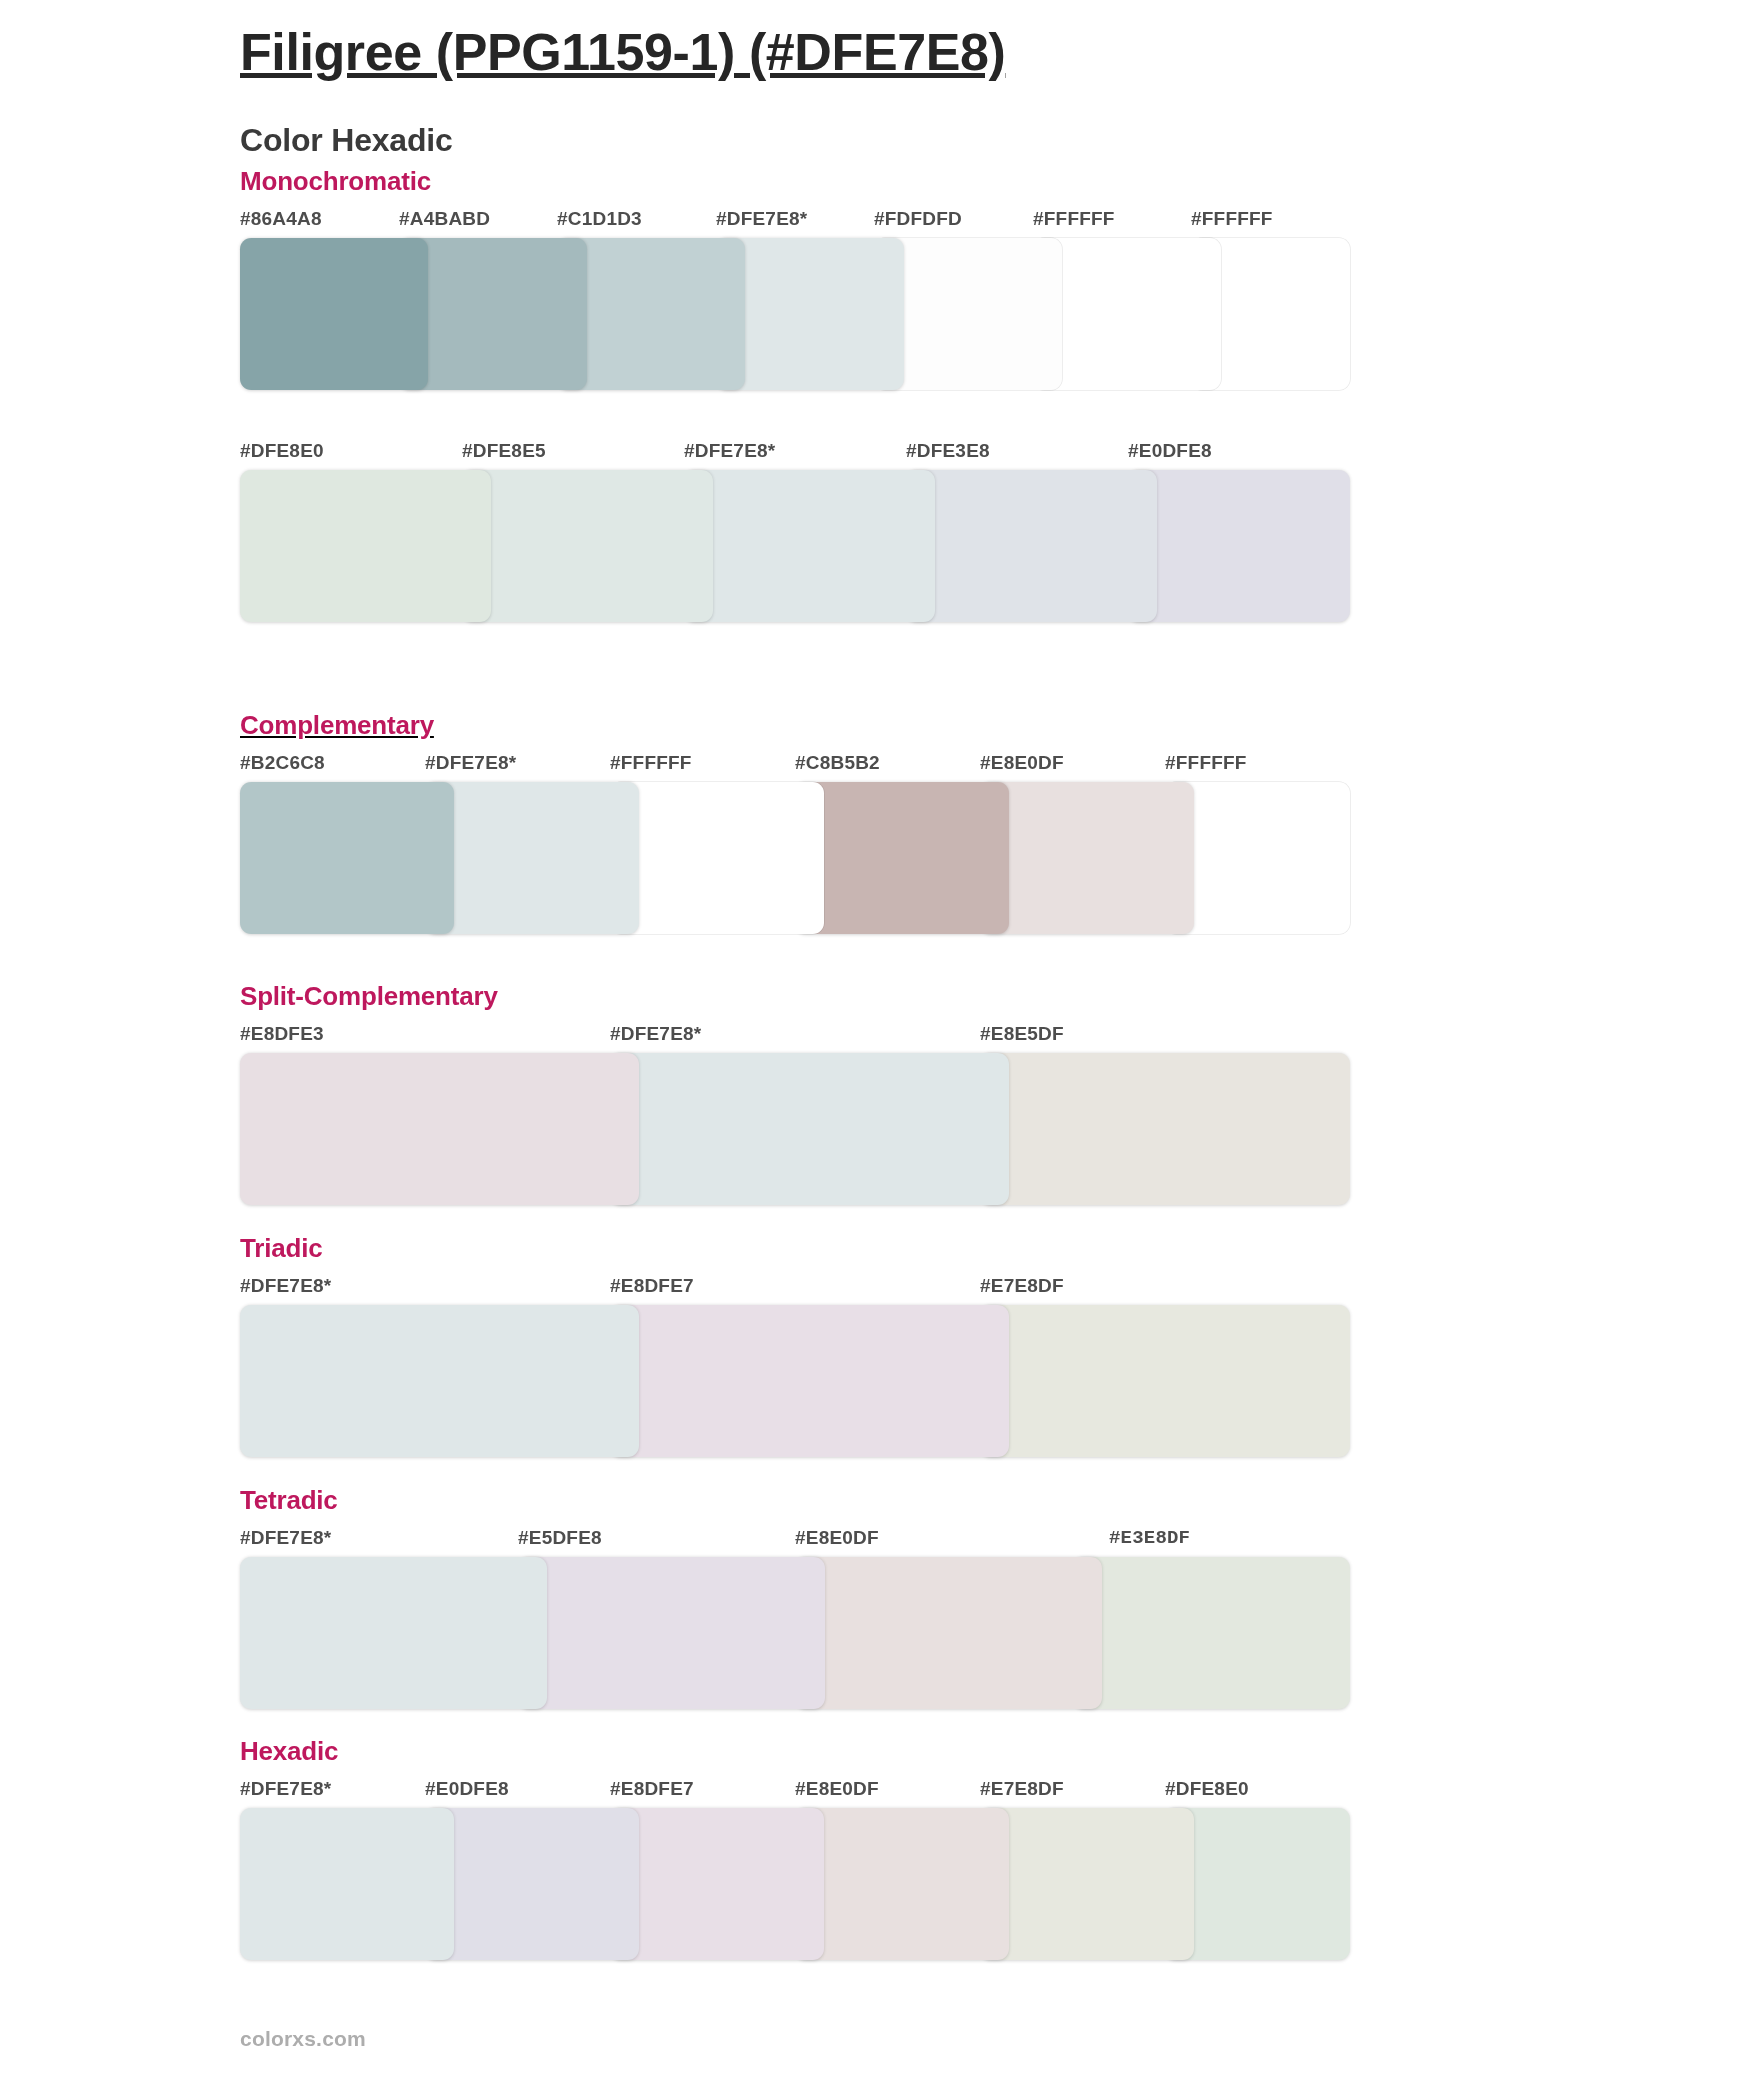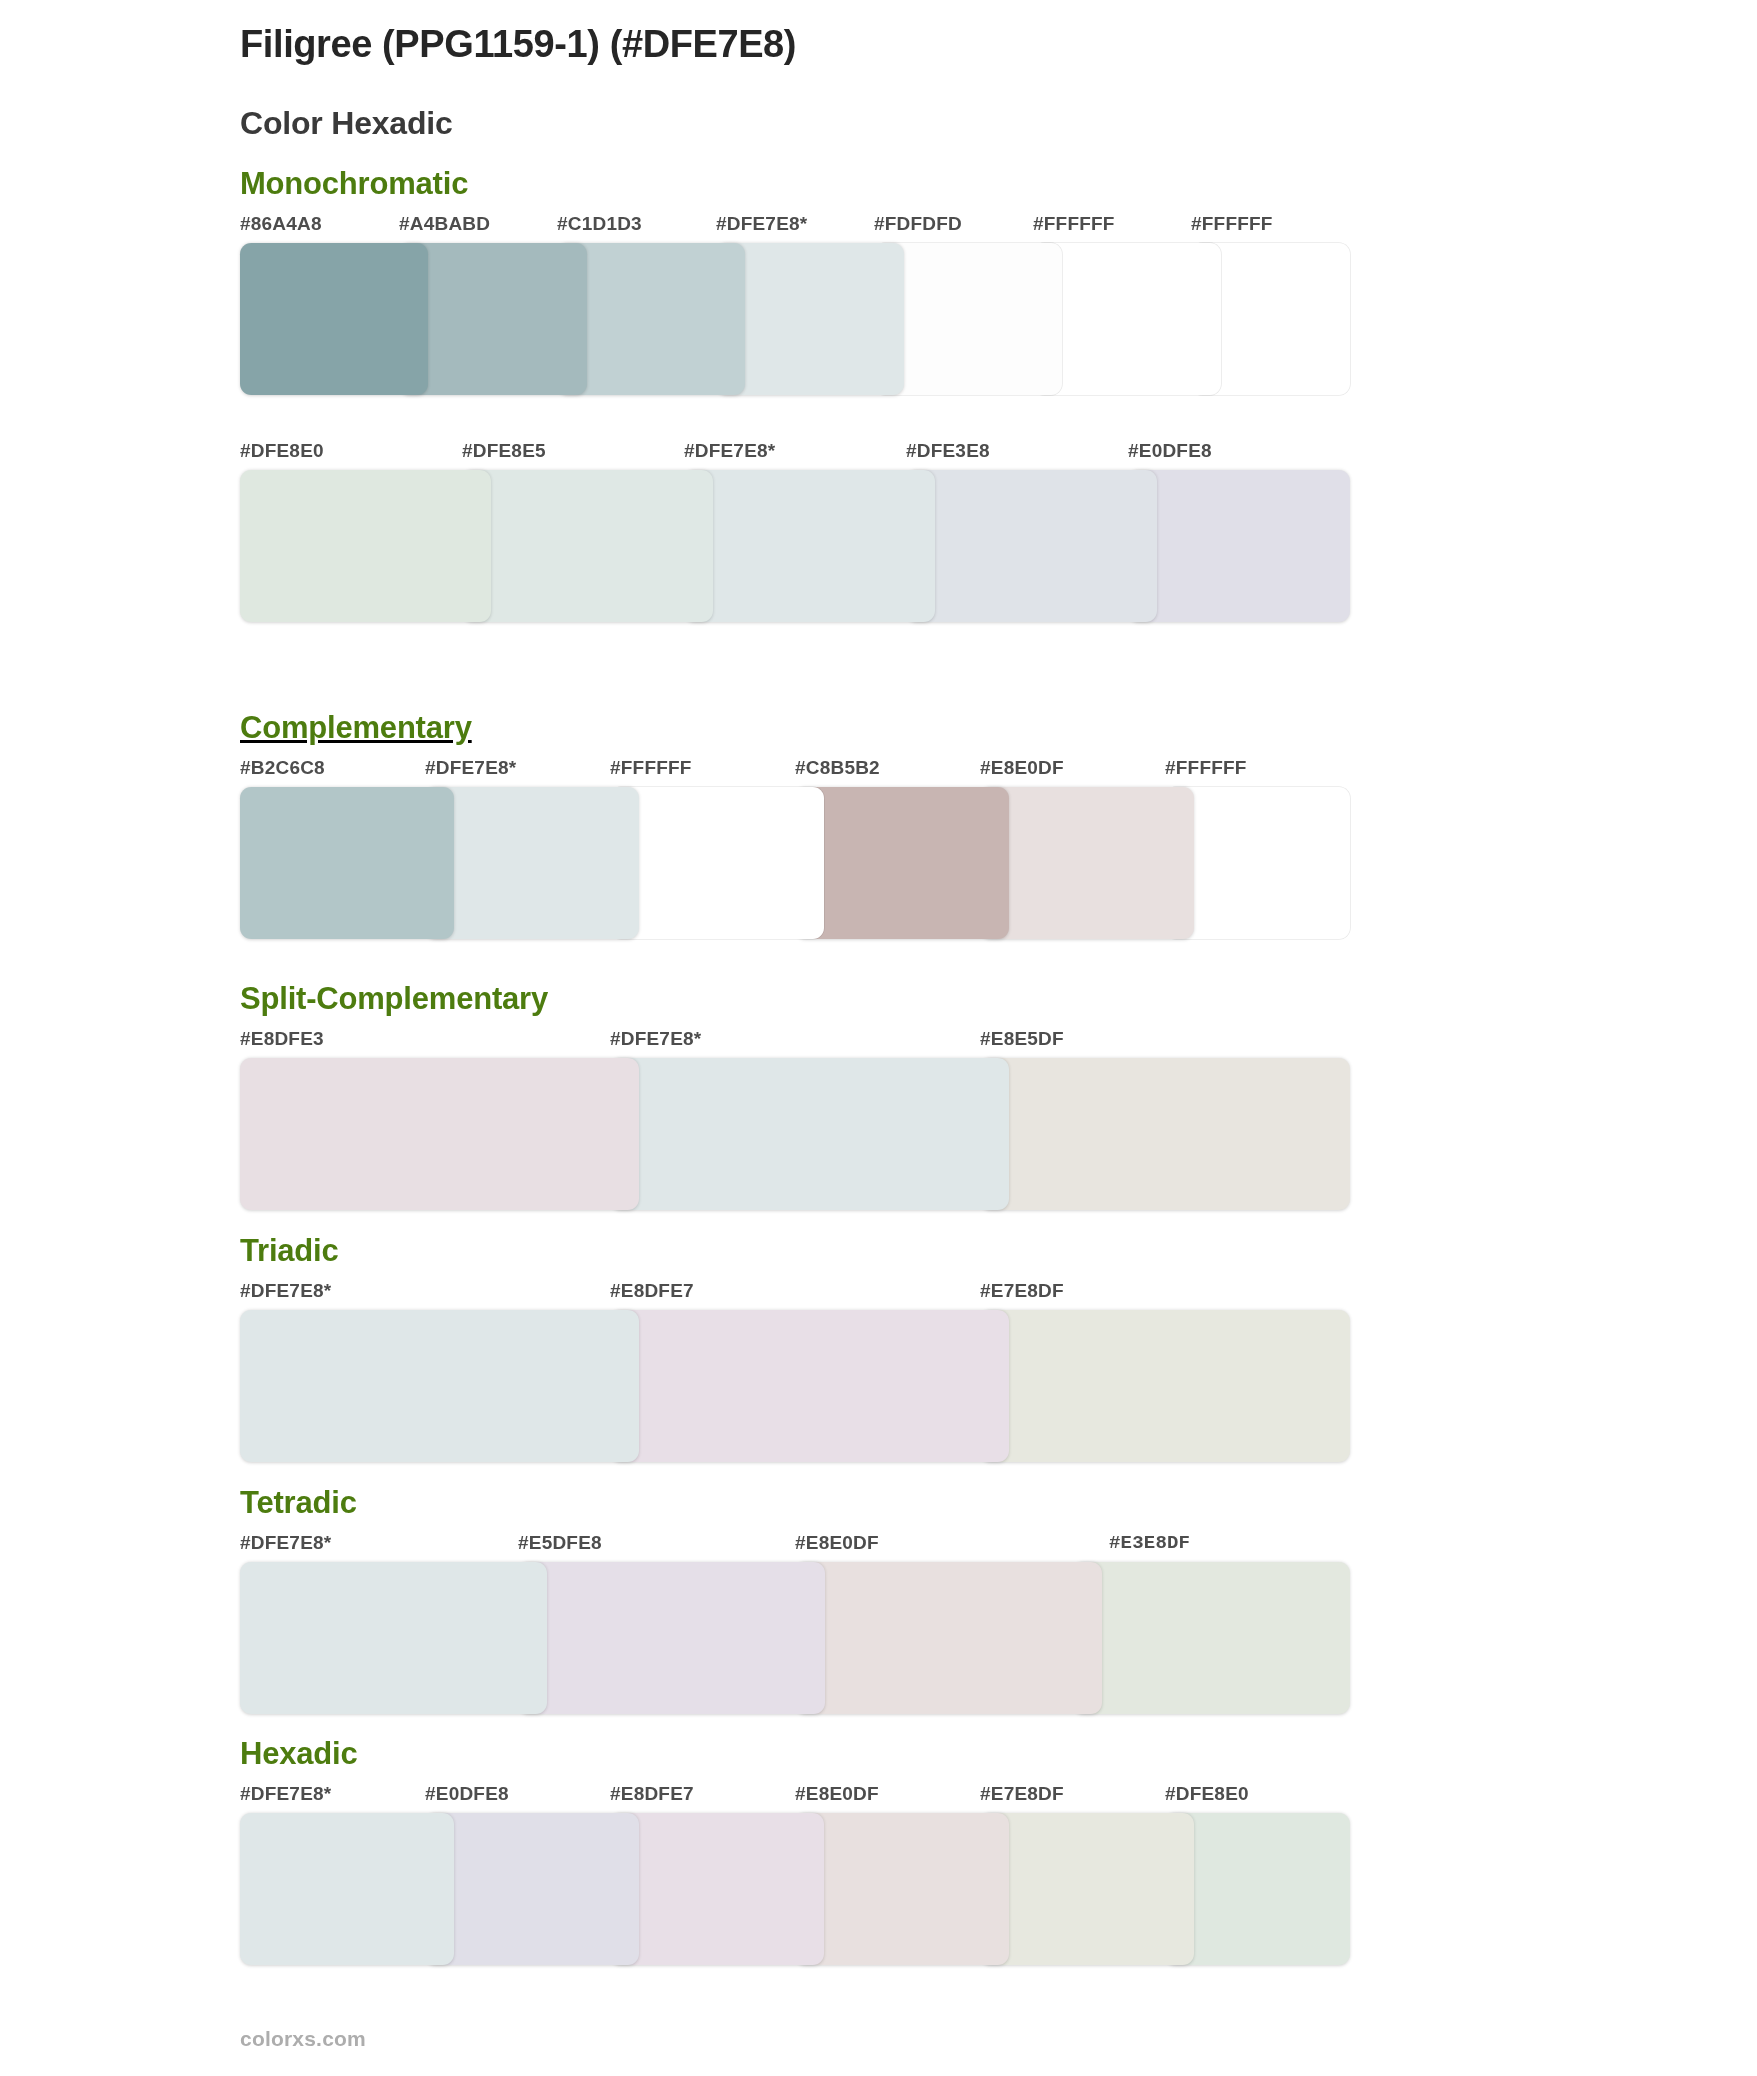--- a/index.html
+++ b/index.html
@@ -22,26 +22,27 @@
 
   
   .header {
     position: absolute;
     left: 240px;
     top: 22.4px;
     width: 1358px;
   }
 
   .page-title {
-    font-size: 38px;
+    font-size: 52px;
     font-weight: bold;
     color: #262626;
     letter-spacing: -0.4px;
     line-height: 1.18;
     white-space: nowrap;
+    text-decoration: underline;
   }
 
   .page-subtitle {
     font-size: 32px;
     font-weight: bold;
     color: #3a3a3a;
     letter-spacing: -0.2px;
     line-height: 1.2;
     margin-top: 37px;
   }
@@ -54,23 +55,23 @@
     width: 1757px;
   }
 
   .section {
     position: relative;
     width: 1757px;
     padding-left: 240px;
   }
 
   .section-title {
-    font-size: 31px;
-    font-weight: bold;
-    color: #4d7c0f;
+    font-size: 26px;
+    font-weight: bold;
+    color: #be185d;
     letter-spacing: -0.2px;
     line-height: 1;
     padding-bottom: 13.6px;
   }
 
   .swatch-row {
     position: relative;
     width: 1110px;
     height: 152px;
   }

